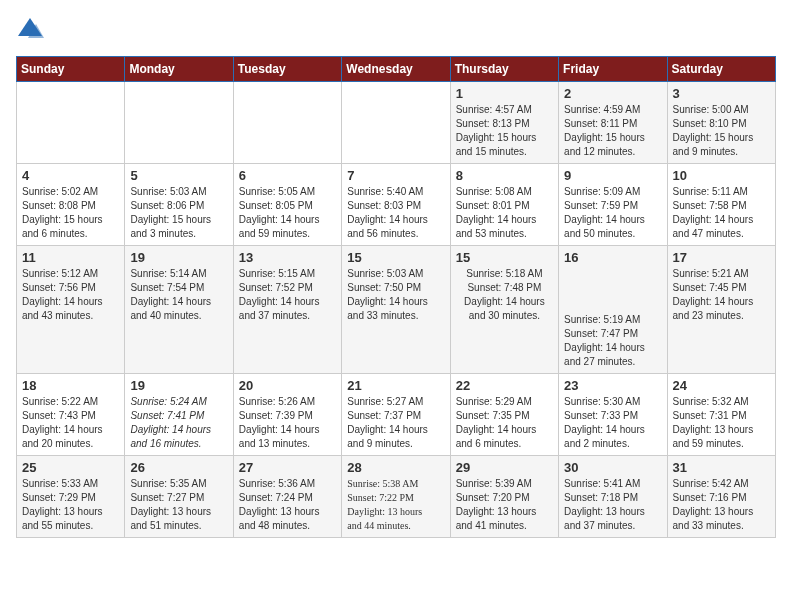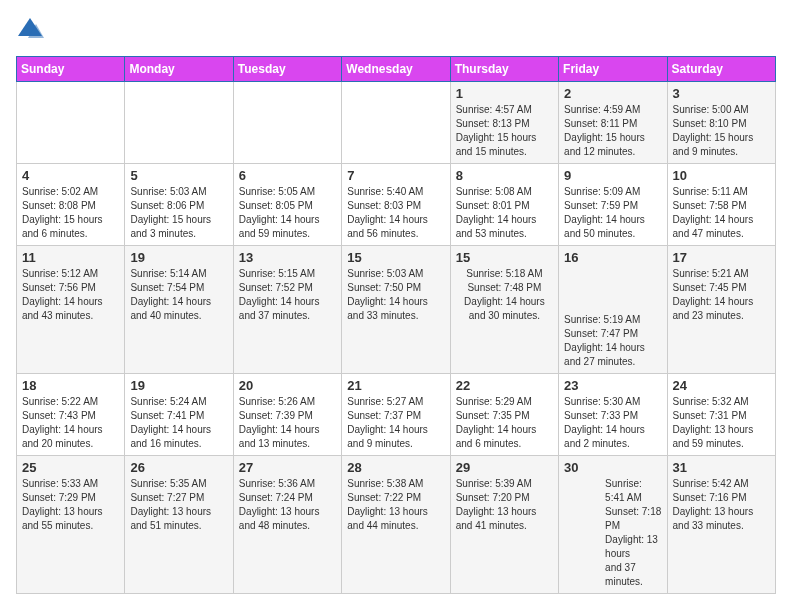--- a/index.html
+++ b/index.html
@@ -51,21 +51,21 @@
     .location-title {
       font-size: 15px;
       color: #333;
     }
     table {
       width: 100%;
       border-collapse: collapse;
       table-layout: fixed;
     }
     thead tr th {
-      background-color: #d946ef;
+      background-color: #7f1d1d;
       color: #fff;
       font-size: 12px;
       font-weight: bold;
       padding: 5px 4px;
       text-align: left;
       border: 1px solid #2a6db5;
     }
     tbody tr td {
       border: 1px solid #ccc;
       vertical-align: top;
@@ -258,21 +258,21 @@
       <tr>
         <td>
           <span class="day-number">18</span>
           <div class="day-info" style="white-space: pre-line;">Sunrise: 5:22 AM
 Sunset: 7:43 PM
 Daylight: 14 hours
 and 20 minutes.</div>
         </td>
         <td>
           <span class="day-number">19</span>
-          <div class="day-info" style="white-space: pre-line;">Sunrise: 5:24 AM
+          <div class="day-info" style="white-space: pre-line; font-style: italic;">Sunrise: 5:24 AM
 Sunset: 7:41 PM
 Daylight: 14 hours
 and 16 minutes.</div>
         </td>
         <td>
           <span class="day-number">20</span>
           <div class="day-info" style="white-space: pre-line;">Sunrise: 5:26 AM
 Sunset: 7:39 PM
 Daylight: 14 hours
 and 13 minutes.</div>
@@ -323,35 +323,35 @@
         </td>
         <td>
           <span class="day-number">27</span>
           <div class="day-info" style="white-space: pre-line;">Sunrise: 5:36 AM
 Sunset: 7:24 PM
 Daylight: 13 hours
 and 48 minutes.</div>
         </td>
         <td>
           <span class="day-number">28</span>
-          <div class="day-info" style="white-space: pre-line;">Sunrise: 5:38 AM
+          <div class="day-info" style="white-space: pre-line; font-family: Liberation Serif, serif;">Sunrise: 5:38 AM
 Sunset: 7:22 PM
 Daylight: 13 hours
 and 44 minutes.</div>
         </td>
         <td>
           <span class="day-number">29</span>
           <div class="day-info" style="white-space: pre-line;">Sunrise: 5:39 AM
 Sunset: 7:20 PM
 Daylight: 13 hours
 and 41 minutes.</div>
         </td>
         <td>
           <span class="day-number">30</span>
-          <div class="day-info" style="white-space: pre-line; margin-left: 41px;">Sunrise: 5:41 AM
+          <div class="day-info" style="white-space: pre-line;">Sunrise: 5:41 AM
 Sunset: 7:18 PM
 Daylight: 13 hours
 and 37 minutes.</div>
         </td>
         <td>
           <span class="day-number">31</span>
           <div class="day-info" style="white-space: pre-line;">Sunrise: 5:42 AM
 Sunset: 7:16 PM
 Daylight: 13 hours
 and 33 minutes.</div>

